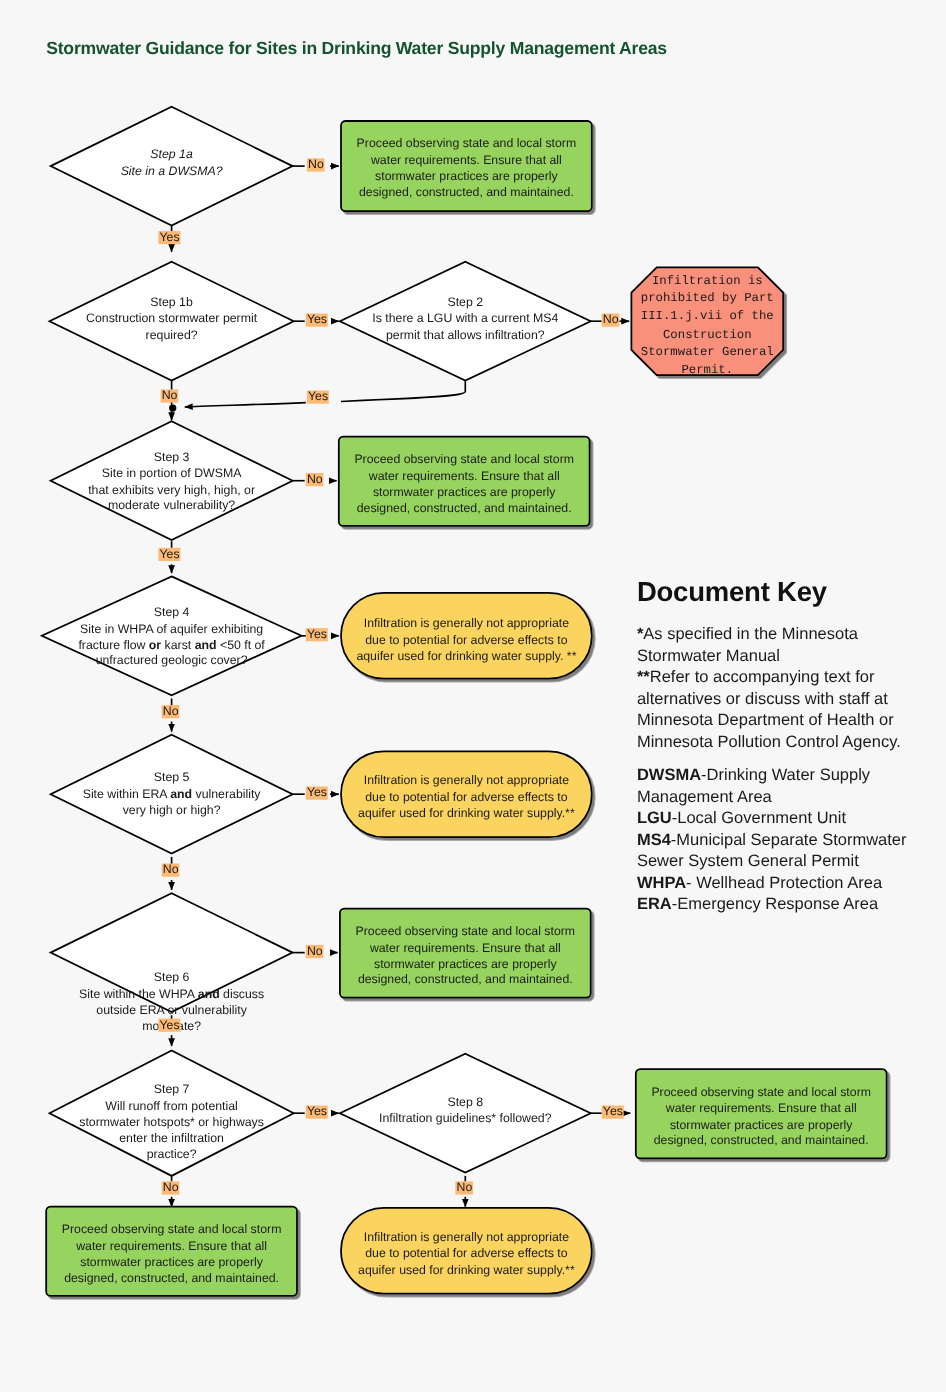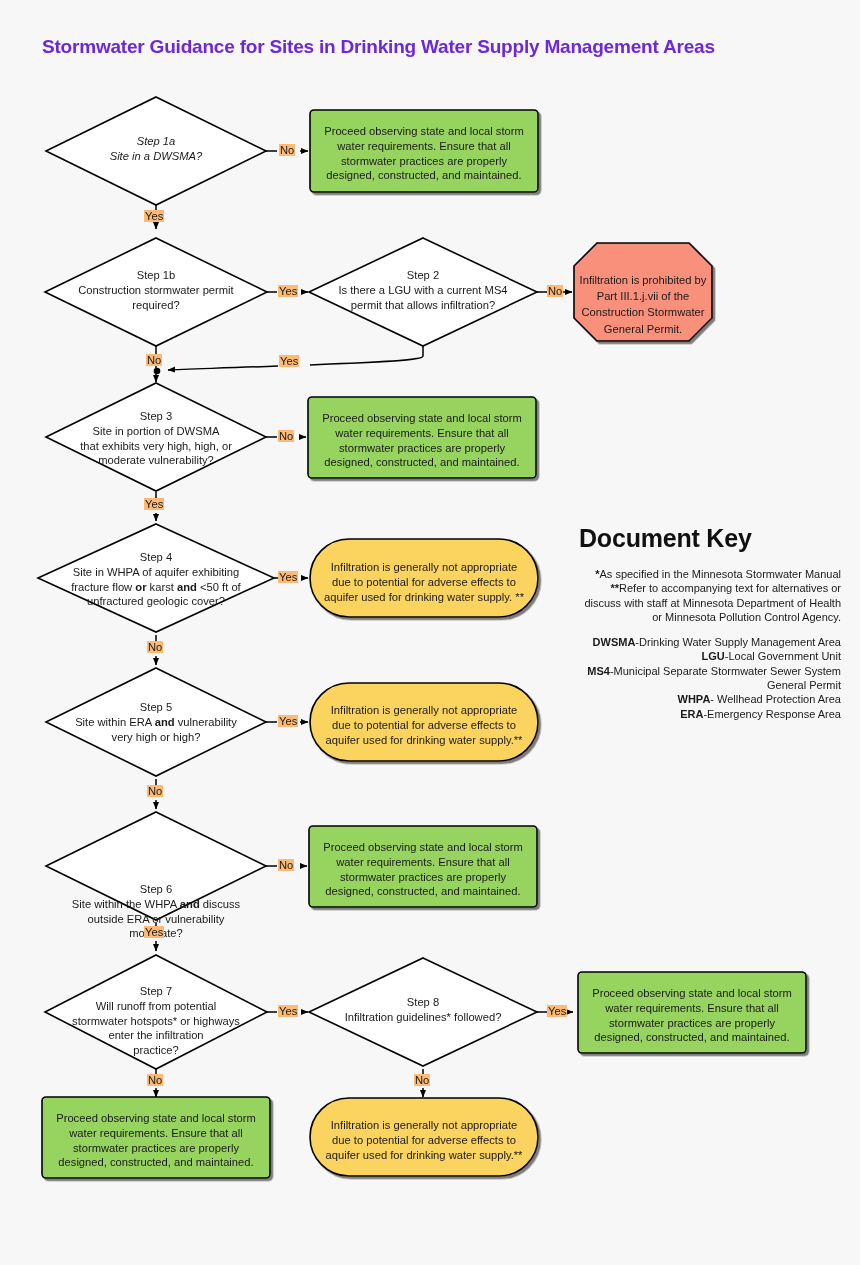--- a/index.html
+++ b/index.html
@@ -10,24 +10,24 @@
     width: 860px; height: 1265px;
     position: relative;
     font-family: "Liberation Sans", sans-serif;
     color: #1a1a1a;
     overflow: hidden;
   }
   #flow-title {
     position: absolute;
     left: 42px; top: 36px;
     width: 800px;
-    font-size: 19px;
+    font-size: 16px;
     font-weight: bold;
     letter-spacing: -0.2px;
-    color: #6d28d9;
+    color: #14532d;
   }
   
   #canvas {
     position: absolute; left: 0; top: 0;
     width: 860px; height: 1265px;
   }
   .shape-stroke { stroke: #000; stroke-width: 1.6; }
   .conn { stroke: #000; stroke-width: 1.5; fill: none; }
   
   .node-text {
@@ -54,25 +54,24 @@
     width: 262px;
   }
   #doc-key h2 {
     margin: 0 0 14px 0;
     font-size: 25px;
     font-weight: bold;
     color: #111;
     letter-spacing: -0.2px;
   }
   .key-para {
-    font-size: 11px;
+    font-size: 15px;
     line-height: 1.30;
     margin: 0 0 11px 0;
     color: #1a1a1a;
-    text-align: right;
   }
   .key-para:last-child { margin-bottom: 0; }
   .key-para b { font-weight: bold; }
 </style>
 </head>
 <body>
 
 <div id="flow-title">Stormwater Guidance for Sites in Drinking Water Supply Management Areas</div>
 
 <svg id="canvas" viewBox="0 0 860 1265">
@@ -193,21 +192,21 @@
   <div>Construction stormwater permit</div>
   <div>required?</div>
 </div>
 
 <div class="node-text" style="left:313px; top:268px; width:220px;">
   <div>Step 2</div>
   <div>Is there a LGU with a current MS4</div>
   <div>permit that allows infiltration?</div>
 </div>
 
-<div class="node-text" style="left:578px; top:272px; width:130px; line-height:1.45;">
+<div class="node-text" style="left:578px; top:248px; width:130px; line-height:1.45;font-family:Liberation Mono, monospace;">
   <span>Infiltration is prohibited by Part III.1.j.vii of the Construction Stormwater General Permit.</span>
 </div>
 
 <div class="node-text" style="left:51px; top:409px; width:210px;">
   <div>Step 3</div>
   <div>Site in portion of DWSMA</div>
   <div>that exhibits very high, high, or</div>
   <div>moderate vulnerability?</div>
 </div>
 

